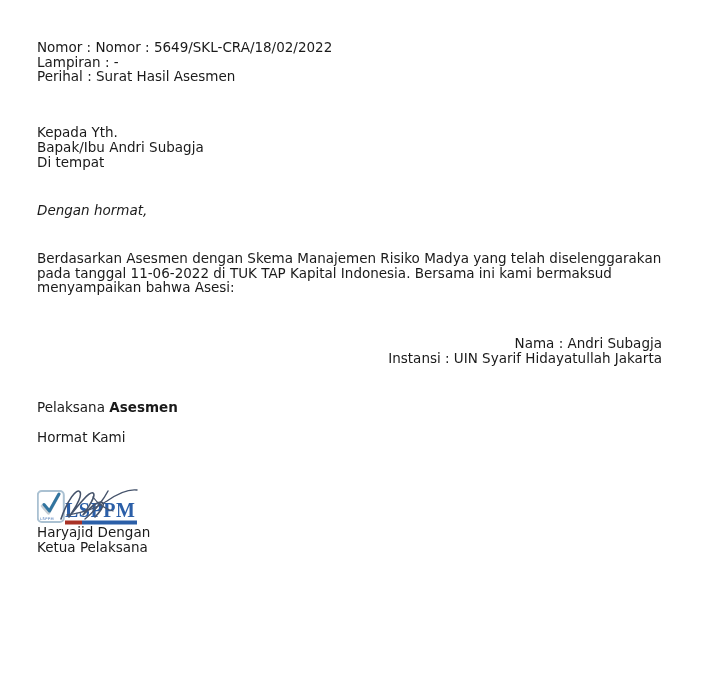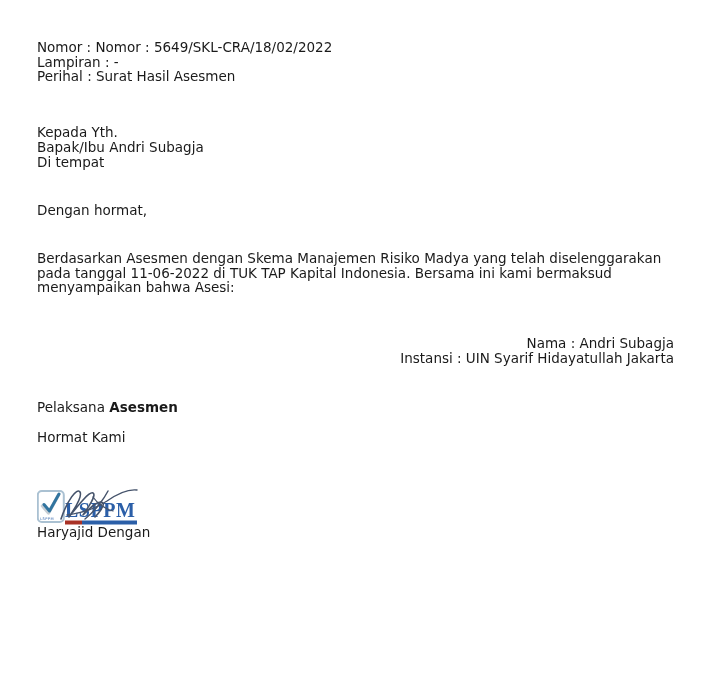--- a/index.html
+++ b/index.html
@@ -11,30 +11,30 @@
     width: 704px;
     height: 673px;
     overflow: hidden;
     font-family: "DejaVu Sans", "Liberation Sans", sans-serif;
     font-size: 13.5px;
     line-height: 14.7px;
     color: #1a1a1a;
     -webkit-font-smoothing: antialiased;
   }
   .page {
-    padding: 40px 30px 0 37px;
+    padding: 40px 42px 0 37px;
     box-sizing: border-box;
     width: 704px;
     height: 505px;
   }
   .lines { white-space: pre-line; }
   .block { margin: 0; }
   .header-block     { margin-top: 0; }
   .recipient-block  { margin-top: 41px; }
-  .salutation-block { margin-top: 34px; }
+  .salutation-block { margin-top: 34px; font-style: italic; }
   .body-block       { margin-top: 33px; }
   .assessee-block   { margin-top: 41px; text-align: right; }
   .statement-block  { margin-top: 35px; }
   .closing-para-block { margin-top: 40px; }
   .closing-block    { margin-top: 15px; }
   .logo-block       { margin-top: 38px; height: 44px; width: 140px; }
   .signer-block     { margin-top: -2px; }
   .bold { font-weight: 700; }
   svg text.logo-word {
     font-family: "Liberation Serif", "DejaVu Serif", serif;
@@ -90,15 +90,16 @@
         <path d="M24,36 C30,18 40,4 43,9 C46,14 36,28 32,34 C40,24 52,8 56,10 C60,12 50,26 46,32 C54,24 62,16 66,20 C68,22 62,30 58,34" stroke-width="1.6" stroke="#45536b"></path>
         <path d="M30,32 C44,30 58,26 70,18 C80,11 92,6 100,7" stroke-width="1.4" stroke="#45536b"></path>
         <path d="M71,8 C67,16 58,28 48,36" stroke-width="1.4" stroke="#45536b"></path>
         <path d="M56,14 C60,20 68,26 76,28" stroke-width="1.2" stroke="#45536b"></path>
       </g>
     </svg>
   </div>
 
   <div class="block signer-block">
     <div>Haryajid Dengan</div>
+    <div>Ketua Pelaksana</div>
   </div>
 
 </div>
 
 </body></html>

